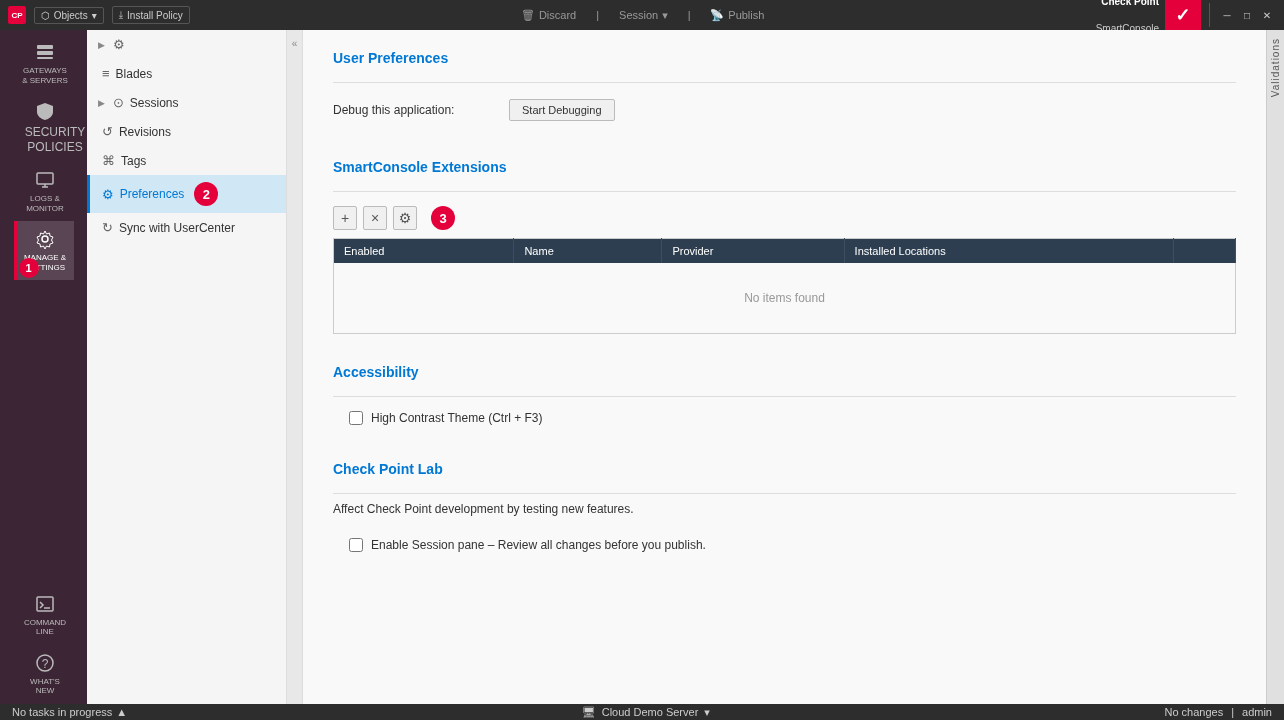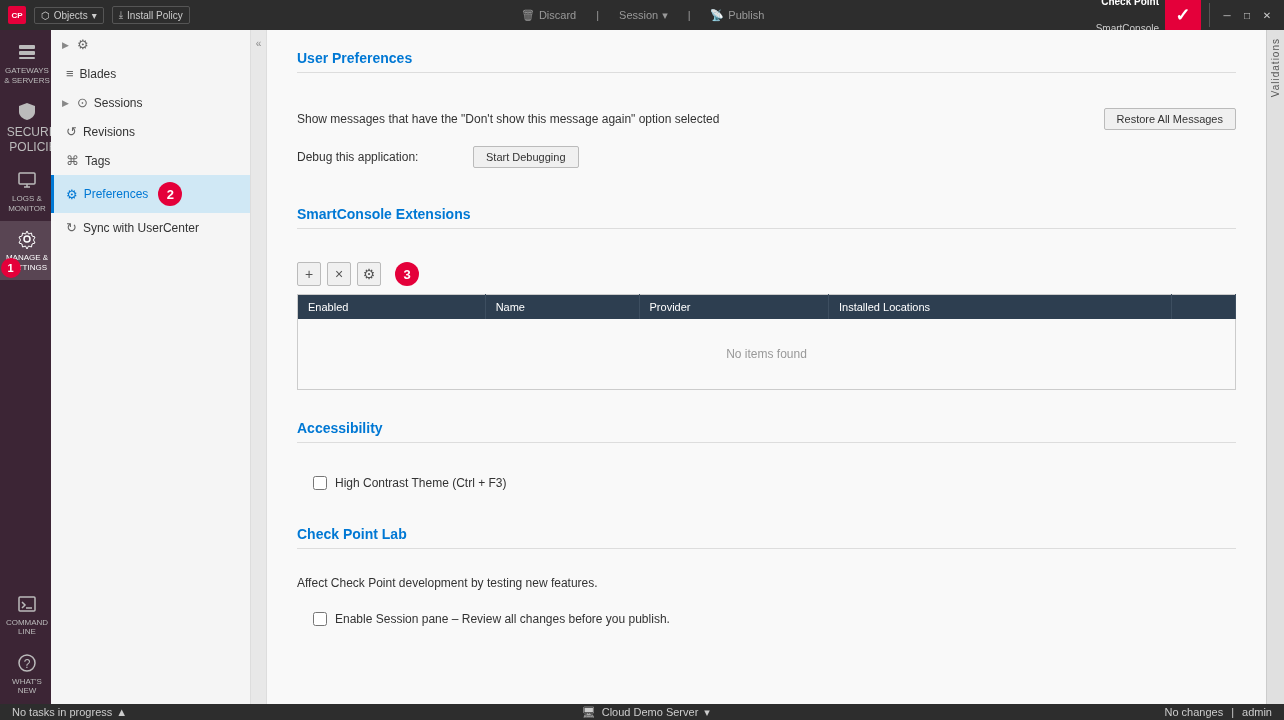--- a/index.html
+++ b/index.html
@@ -19,21 +19,21 @@
     .title-bar-right { display: flex; align-items: center; gap: 4px; }
     .app-title { display: flex; align-items: center; gap: 6px; color: white; font-size: 11px; }
     .window-controls { display: flex; gap: 2px; }
     .win-btn { width: 18px; height: 18px; display: flex; align-items: center; justify-content: center; color: #ccc; cursor: pointer; font-size: 10px; border: none; background: transparent; }
 
     
     .main-layout { display: flex; flex: 1; overflow: hidden; }
 
     
     .icon-bar {
-      width: 51px; background: #3c2535; display: flex; flex-direction: column;
+      width: 87px; background: #3c2535; display: flex; flex-direction: column;
       align-items: center; padding-top: 4px; flex-shrink: 0;
     }
     .icon-item {
       display: flex; flex-direction: column; align-items: center; justify-content: center;
       width: 60px; padding: 8px 4px; cursor: pointer; color: #bbb; font-size: 9px;
       text-align: center; gap: 4px; border-left: 3px solid transparent;
     }
     .icon-item.active { background: rgba(255,255,255,0.15); color: white; border-left-color: #e4003a; }
     .icon-item .icon-svg { width: 20px; height: 20px; fill: currentColor; }
     .icon-item .icon-label { line-height: 1.2; }
@@ -58,22 +58,22 @@
       font-size: 13px; font-weight: bold; margin-left: 4px;
     }
 
     
     .content-area { flex: 1; display: flex; flex-direction: column; overflow: hidden; }
     .collapse-btn { width: 16px; background: #e8e8e8; border-right: 1px solid #ddd; display: flex; align-items: flex-start; justify-content: center; padding-top: 8px; cursor: pointer; color: #888; font-size: 10px; flex-shrink: 0; }
 
     .main-content { flex: 1; overflow-y: auto; padding: 20px 30px; background: #f9f9f9; }
 
     .section-title {
-      color: #0078d4; font-size: 14px; font-weight: 600; margin-bottom: 27px;
-      padding-bottom: 6px; border-bottom: 1px solid #ddd;
+      color: #0078d4; font-size: 14px; font-weight: 600; margin-bottom: 8px;
+      padding-bottom: 16px; border-bottom: 1px solid #ddd;
     }
     .section-block { margin-bottom: 30px; }
 
     .pref-row { display: flex; align-items: center; padding: 8px 0; gap: 16px; }
     .pref-label { color: #333; font-size: 12px; flex: 1; }
     .pref-btn {
       padding: 4px 12px; background: #f0f0f0; border: 1px solid #bbb;
       cursor: pointer; font-size: 11px; color: #333; border-radius: 2px;
     }
 
@@ -263,24 +263,20 @@
     </div>
   </div>
 
   <div class="collapse-btn">«</div>
 
   <div class="content-area">
     <div class="main-content">
 
       <div class="section-block">
         <div class="section-title">User Preferences</div>
-        <div class="pref-row">
-          <span class="pref-label">Show messages that have the "Don't show this message again" option selected</span>
-          <button class="pref-btn">Restore All Messages</button>
-        </div>
         <div class="debug-row">
           <span class="debug-label">Debug this application:</span>
           <button class="pref-btn">Start Debugging</button>
         </div>
       </div>
 
       <div class="section-block">
         <div class="section-title">
           <span>SmartConsole Extensions</span>
         </div>

